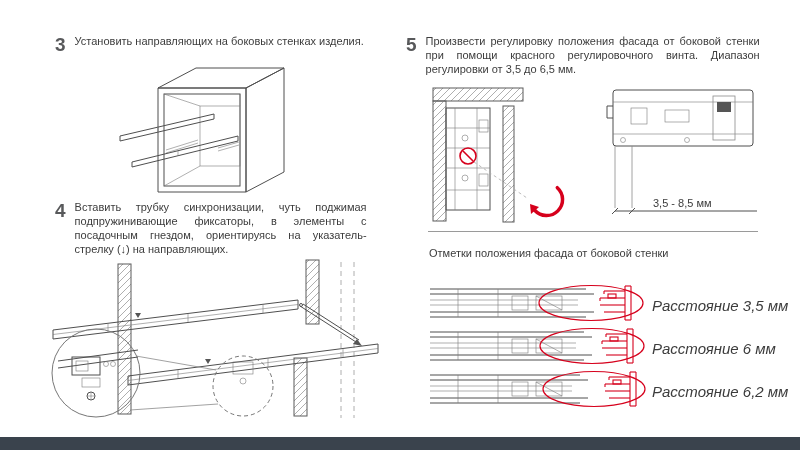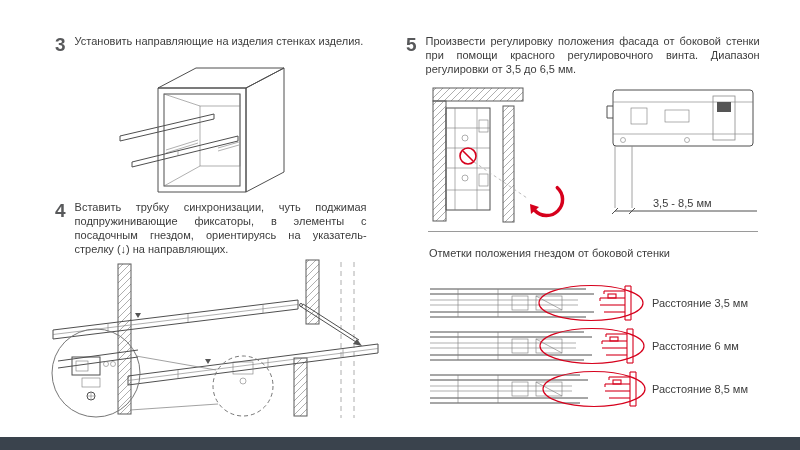--- a/index.html
+++ b/index.html
@@ -11,38 +11,38 @@
   .step { position:absolute; display:flex; align-items:flex-start; }
   .step-num {
     font-size:19px; font-weight:bold; color:#58595b; line-height:1;
     margin-right:9px; margin-top:1px; flex:0 0 auto;
   }
   .step-text { font-size:11px; line-height:14px; text-align:justify; color:#3c3c3c; }
   .abs { position:absolute; }
   .dim-label { position:absolute; left:653px; top:197px; font-size:11px; color:#3c3c3c; }
   .sep { position:absolute; left:428px; top:231px; width:330px; border-top:1px solid #9a9a9a; height:0; }
   .marks-title { position:absolute; left:429px; top:247px; font-size:11px; color:#3c3c3c; }
-  .mark-label { position:absolute; left:652px; font-size:11px; color:#3c3c3c; white-space:nowrap; }
+  .mark-label { position:absolute; left:652px; font-size:15px; color:#3c3c3c; white-space:nowrap;font-style:italic; }
   .footer-bar { position:absolute; left:0; bottom:0; width:800px; height:13px; background:#3a434d; }
   svg { display:block; }
   .ln  { stroke:#4f4f4f; stroke-width:1; fill:none; }
   .lnt { stroke:#7a7a7a; stroke-width:0.6; fill:none; }
   .lnm { stroke:#8a8a8a; stroke-width:0.8; fill:none; }
   .red { stroke:#d6001c; fill:none; }
   .redf{ fill:#d6001c; stroke:none; }
   .gry { fill:#555555; stroke:none; }
 </style>
 </head>
 <body>
 
 <div class="page">
 
   <div class="step" style="left:55px; top:34px; width:322px;">
     <div class="step-num">3</div>
-    <div class="step-text" style="width:292px;">Установить направляющие на изделия стенках изделия.</div>
+    <div class="step-text" style="width:292px;">Установить направляющих на боковых стенках изделия.</div>
   </div>
 
   <svg class="abs" style="left:118px; top:52px;" width="195" height="152" viewBox="0 0 195 152">
 
     <polygon class="ln" points="40,36 128,36 166,16 78,16"></polygon>
     <polygon class="ln" points="128,36 166,16 166,120 128,140"></polygon>
     <polygon class="ln" points="40,36 128,36 128,140 40,140"></polygon>
     <rect class="ln" x="46" y="42" width="76" height="92"></rect>
     <rect class="lnt" x="82" y="54" width="40" height="60"></rect>
     <line class="lnt" x1="46" y1="42" x2="82" y2="54"></line>
@@ -180,21 +180,21 @@
     <line class="lnm" x1="207" y1="68" x2="207" y2="130"></line>
     <line class="ln" x1="190" y1="133" x2="332" y2="133"></line>
     <line class="ln" x1="187" y1="136" x2="193" y2="130"></line>
     <line class="ln" x1="204" y1="136" x2="210" y2="130"></line>
   </svg>
 
   <div class="dim-label">3,5 - 8,5 мм</div>
 
   <div class="sep"></div>
 
-  <div class="marks-title">Отметки положения гнездом от боковой стенки</div>
+  <div class="marks-title">Отметки положения фасада от боковой стенки</div>
 
   <svg class="abs" style="left:428px; top:283px;" width="218" height="40" viewBox="0 0 218 40">
     <line class="ln" x1="2" y1="6" x2="158" y2="6"></line>
       <line class="ln" x1="2" y1="11" x2="166" y2="11"></line>
     <line class="ln" x1="2" y1="29" x2="166" y2="29"></line>
       <line class="ln" x1="2" y1="34" x2="158" y2="34"></line>
     <line class="lnt" x1="2" y1="17" x2="150" y2="17"></line>
       <line class="lnt" x1="2" y1="22" x2="150" y2="22"></line>
     <line class="lnt" x1="30" y1="6" x2="30" y2="34"></line>
       <line class="lnt" x1="70" y1="6" x2="70" y2="34"></line>
@@ -267,17 +267,17 @@
       <line x1="202" y1="8" x2="181" y2="8"></line>
         <line x1="202" y1="15" x2="177" y2="15"></line>
       <line x1="202" y1="22" x2="177" y2="22"></line>
         <line x1="202" y1="29" x2="181" y2="29"></line>
       <line x1="181" y1="8" x2="181" y2="11"></line>
         <line x1="177" y1="15" x2="177" y2="18"></line>
       <rect x="185" y="11" width="8" height="4"></rect>
     </g>
     <ellipse class="red" cx="166" cy="20" rx="51" ry="17.5" stroke-width="1.2"></ellipse>
   </svg>
-  <div class="mark-label" style="top:383px;">Расстояние 8,5 мм</div>
+  <div class="mark-label" style="top:383px;">Расстояние 6,2 мм</div>
 
   <div class="footer-bar"></div>
 
 </div>
 
 </body></html>

